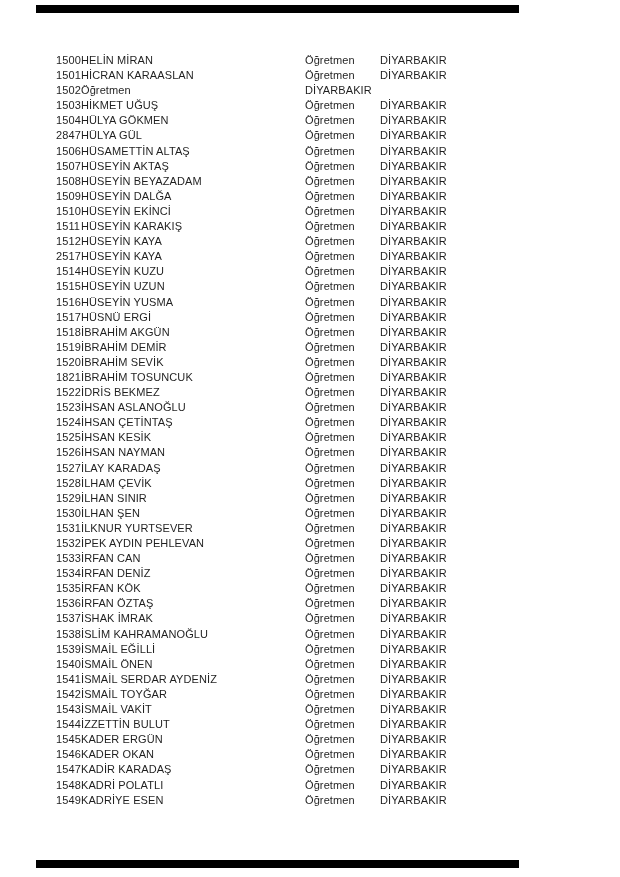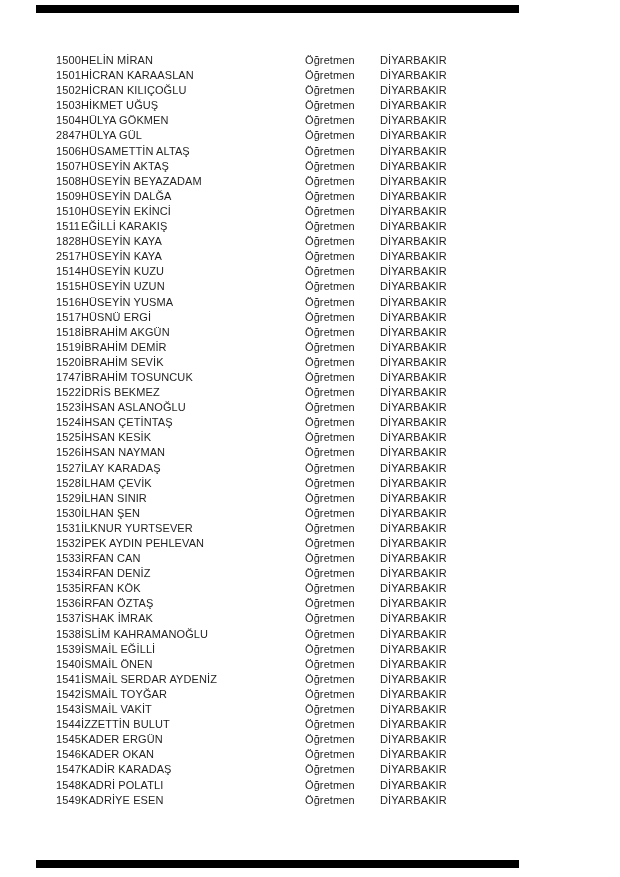--- a/index.html
+++ b/index.html
@@ -61,21 +61,20 @@
 
       <div class="row">
         <span class="cell num">1501</span>
         <span class="cell name">HİCRAN KARAASLAN</span>
         <span class="cell title">Öğretmen</span>
         <span class="cell province">DİYARBAKIR</span>
       </div>
 
       <div class="row">
         <span class="cell num">1502</span>
-        <span class="cell name">HİCRAN KILIÇOĞLU</span>
         <span class="cell title">Öğretmen</span>
         <span class="cell province">DİYARBAKIR</span>
       </div>
 
       <div class="row">
         <span class="cell num">1503</span>
         <span class="cell name">HİKMET UĞUŞ</span>
         <span class="cell title">Öğretmen</span>
         <span class="cell province">DİYARBAKIR</span>
       </div>
@@ -124,27 +123,27 @@
 
       <div class="row">
         <span class="cell num">1510</span>
         <span class="cell name">HÜSEYİN EKİNCİ</span>
         <span class="cell title">Öğretmen</span>
         <span class="cell province">DİYARBAKIR</span>
       </div>
 
       <div class="row">
         <span class="cell num">1511</span>
-        <span class="cell name">EĞİLLİ KARAKIŞ</span>
-        <span class="cell title">Öğretmen</span>
-        <span class="cell province">DİYARBAKIR</span>
-      </div>
-
-      <div class="row">
-        <span class="cell num">1828</span>
+        <span class="cell name">HÜSEYİN KARAKIŞ</span>
+        <span class="cell title">Öğretmen</span>
+        <span class="cell province">DİYARBAKIR</span>
+      </div>
+
+      <div class="row">
+        <span class="cell num">1512</span>
         <span class="cell name">HÜSEYİN KAYA</span>
         <span class="cell title">Öğretmen</span>
         <span class="cell province">DİYARBAKIR</span>
       </div>
 
       <div class="row">
         <span class="cell num">2517</span>
         <span class="cell name">HÜSEYİN KAYA</span>
         <span class="cell title">Öğretmen</span>
         <span class="cell province">DİYARBAKIR</span>
@@ -193,21 +192,21 @@
       </div>
 
       <div class="row">
         <span class="cell num">1520</span>
         <span class="cell name">İBRAHİM SEVİK</span>
         <span class="cell title">Öğretmen</span>
         <span class="cell province">DİYARBAKIR</span>
       </div>
 
       <div class="row">
-        <span class="cell num">1747</span>
+        <span class="cell num">1821</span>
         <span class="cell name">İBRAHİM TOSUNCUK</span>
         <span class="cell title">Öğretmen</span>
         <span class="cell province">DİYARBAKIR</span>
       </div>
 
       <div class="row">
         <span class="cell num">1522</span>
         <span class="cell name">İDRİS BEKMEZ</span>
         <span class="cell title">Öğretmen</span>
         <span class="cell province">DİYARBAKIR</span>

